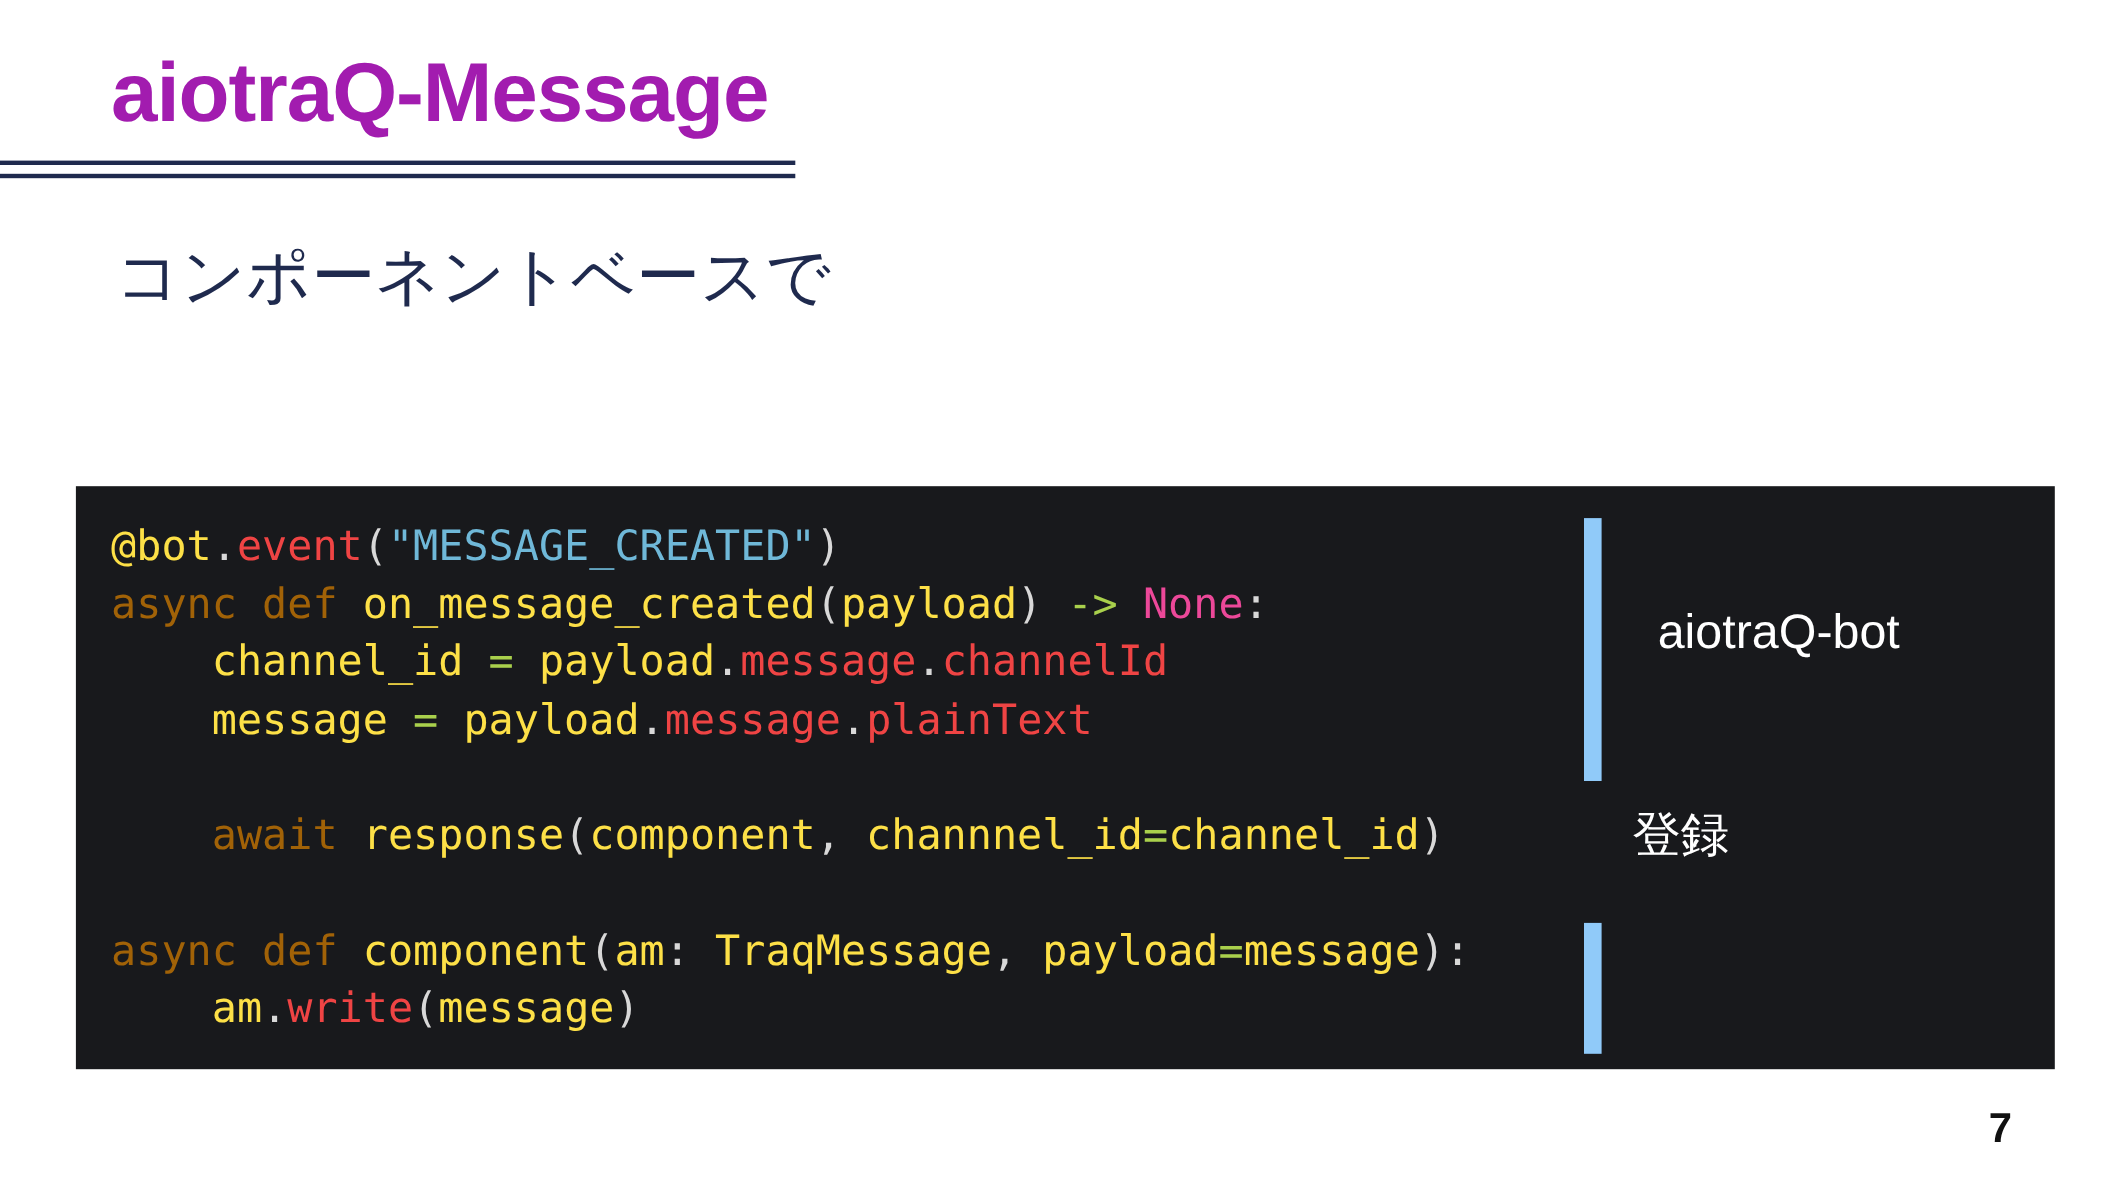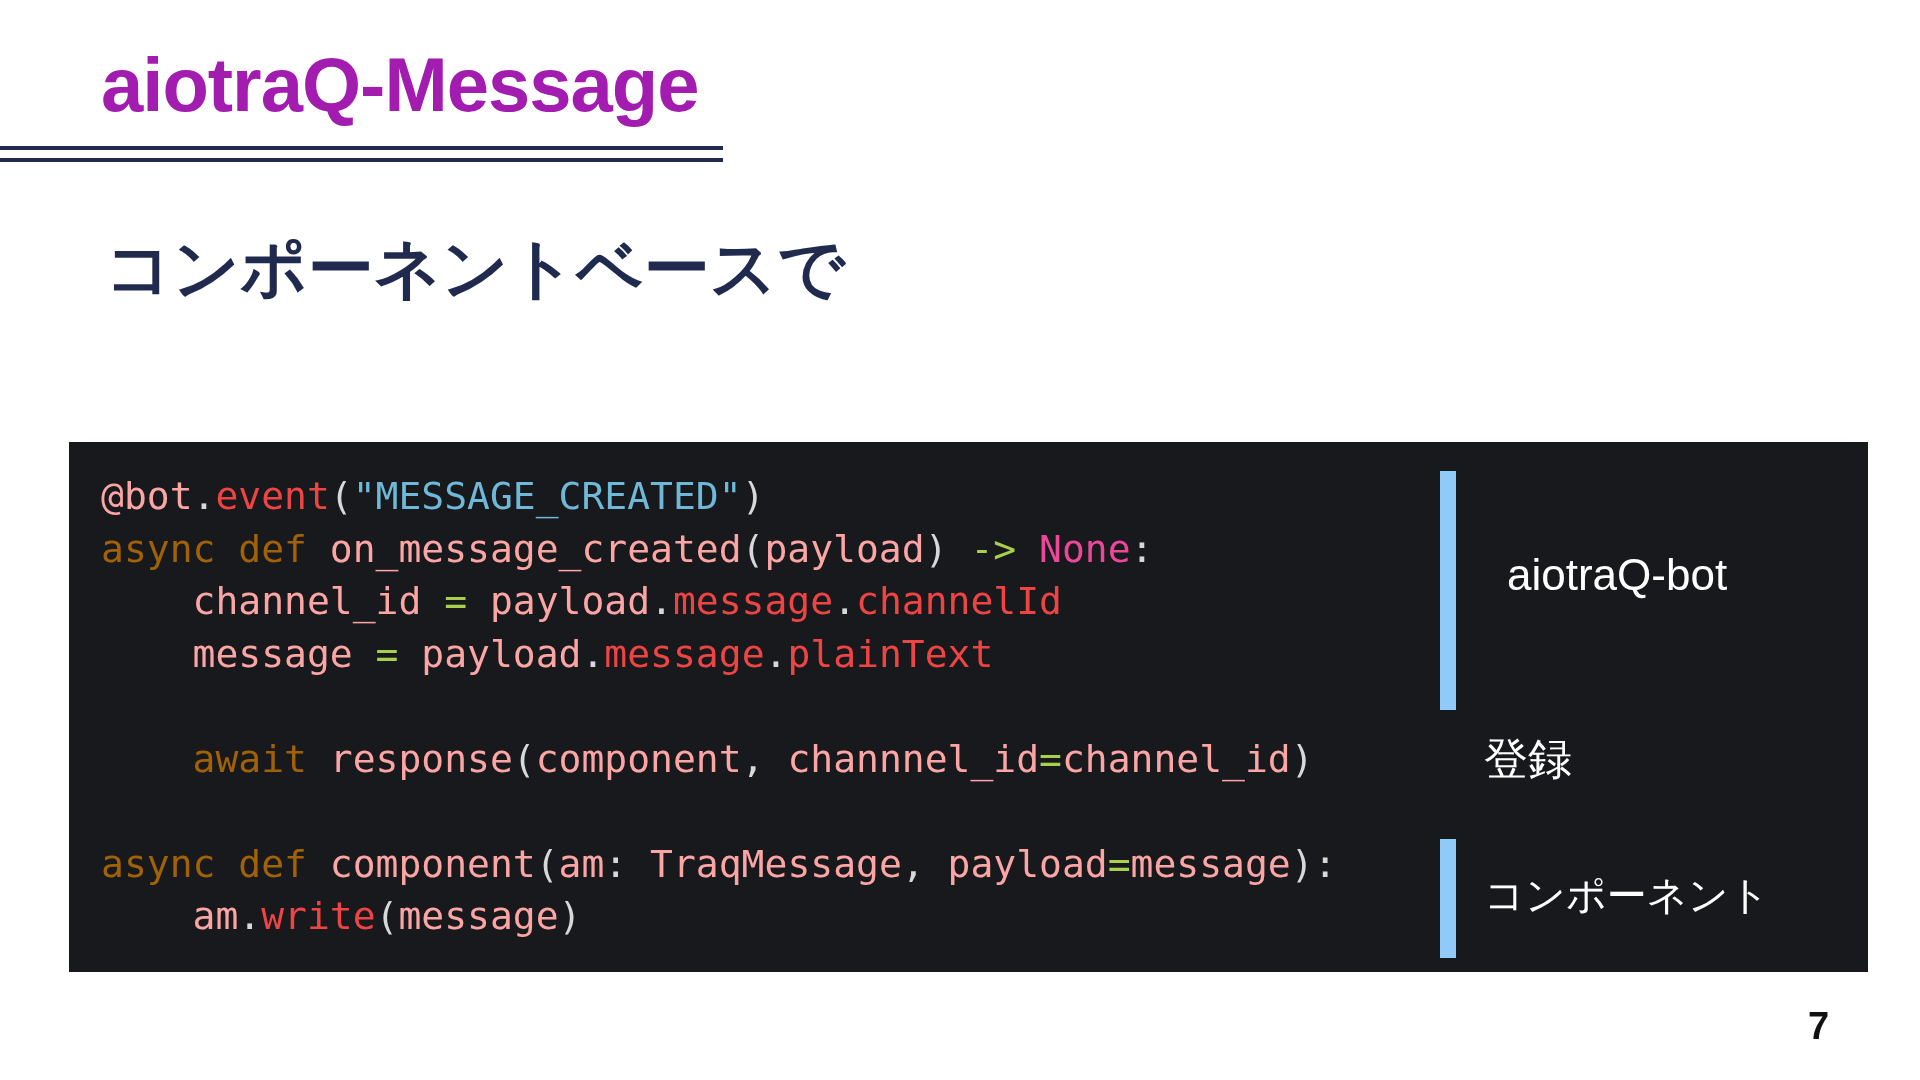--- a/index.html
+++ b/index.html
@@ -9,37 +9,37 @@
   }
   .title {
     position: absolute; left: 101px; top: 40px;
     font-family: "Liberation Sans", sans-serif; font-weight: 700;
     font-size: 76px; color: #a21caf; letter-spacing: -1px; line-height: 90px;
   }
   .rule { position: absolute; left: 0; width: 723px; height: 4px; background: #1f2a4e; }
   .rule.r1 { top: 146px; }
   .rule.r2 { top: 158px; }
   .subtitle {
-    position: absolute; left: 105px; top: 214px;
-    font-family: "DejaVu Sans", sans-serif; font-size: 66px; color: #1f2a4e;
-    line-height: 110px; font-weight: 700;
+    position: absolute; left: 105px; top: 196px;
+    font-family: "DejaVu Sans", sans-serif; font-size: 58px; color: #1f2a4e;
+    line-height: 110px; font-weight: 400;
   }
   .subtitle div { white-space: nowrap; }
   .code-panel {
     position: absolute; left: 69px; top: 442px; width: 1799px; height: 530px;
     background: #18191c;
   }
   .code {
     position: absolute; left: 32px; top: 28px;
     font-family: "DejaVu Sans Mono", monospace; font-size: 38px; line-height: 52.5px;
     color: #6fb8d8; white-space: pre;
   }
   .code .line { height: 52.5px; }
   .kw { color: #a16207; }
-  .fn { color: #fca5a5; }
+  .fn { color: #fde047; }
   .attr { color: #ef4444; }
   .str { color: #6fb8d8; }
   .punc { color: #d8d8d8; }
   .op { color: #a9d04c; }
   .ty { color: #ec4899; }
   .bar { position: absolute; width: 16px; background: #90caf9; }
   .bar.b1 { left: 1371px; top: 29px; height: 239px; }
   .bar.b2 { left: 1371px; top: 397px; height: 119px; }
   .label {
     position: absolute; color: #ffffff; font-family: "Liberation Sans", sans-serif; font-size: 44px;
@@ -63,16 +63,15 @@
 <div class="subtitle">
   <div>コンポーネントベースで</div>
 </div>
 
 <div class="code-panel">
   <div class="code" id="code"><div class="line"><span class="fn">@bot</span><span class="punc">.</span><span class="attr">event</span><span class="punc">(</span><span class="str">"MESSAGE_CREATED"</span><span class="punc">)</span></div><div class="line"><span class="kw">async def </span><span class="fn">on_message_created</span><span class="punc">(</span><span class="fn">payload</span><span class="punc">) </span><span class="op">-&gt;</span><span class="ty"> None</span><span class="punc">:</span></div><div class="line"><span class="fn">    channel_id </span><span class="op">=</span><span class="fn"> payload</span><span class="punc">.</span><span class="attr">message</span><span class="punc">.</span><span class="attr">channelId</span></div><div class="line"><span class="fn">    message </span><span class="op">=</span><span class="fn"> payload</span><span class="punc">.</span><span class="attr">message</span><span class="punc">.</span><span class="attr">plainText</span></div><div class="line"></div><div class="line"><span class="kw">    await </span><span class="fn">response</span><span class="punc">(</span><span class="fn">component</span><span class="punc">, </span><span class="fn">channnel_id</span><span class="op">=</span><span class="fn">channel_id</span><span class="punc">)</span></div><div class="line"></div><div class="line"><span class="kw">async def </span><span class="fn">component</span><span class="punc">(</span><span class="fn">am</span><span class="punc">: </span><span class="fn">TraqMessage</span><span class="punc">, </span><span class="fn">payload</span><span class="op">=</span><span class="fn">message</span><span class="punc">):</span></div><div class="line"><span class="fn">    am</span><span class="punc">.</span><span class="attr">write</span><span class="punc">(</span><span class="fn">message</span><span class="punc">)</span></div></div>
   <div class="bar b1"></div>
   <div class="bar b2"></div>
   <div class="label l1">aiotraQ-bot</div>
   <div class="label l2">登録</div>
-  <div class="label l3">コンポーネント</div>
 </div>
 
 <div class="page-num">7</div>
 
 </body></html>

